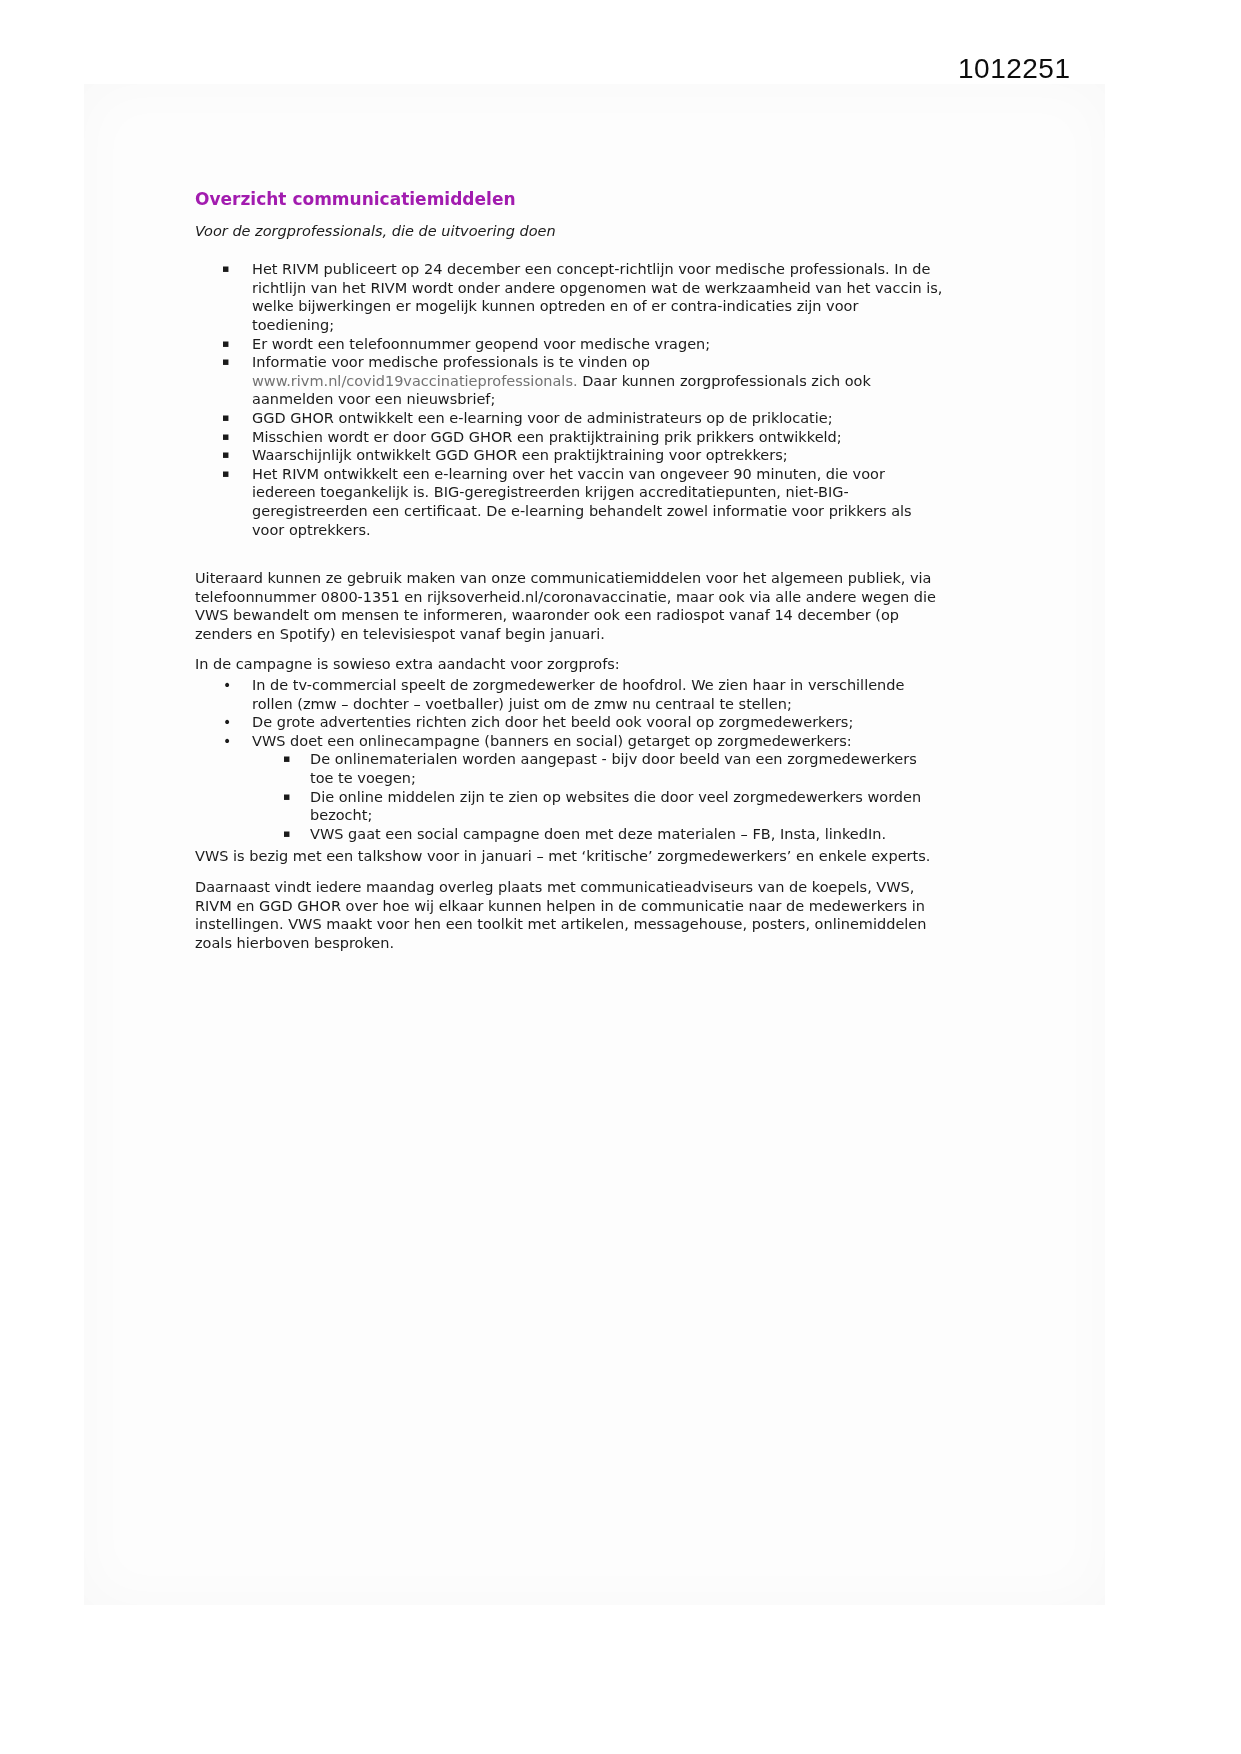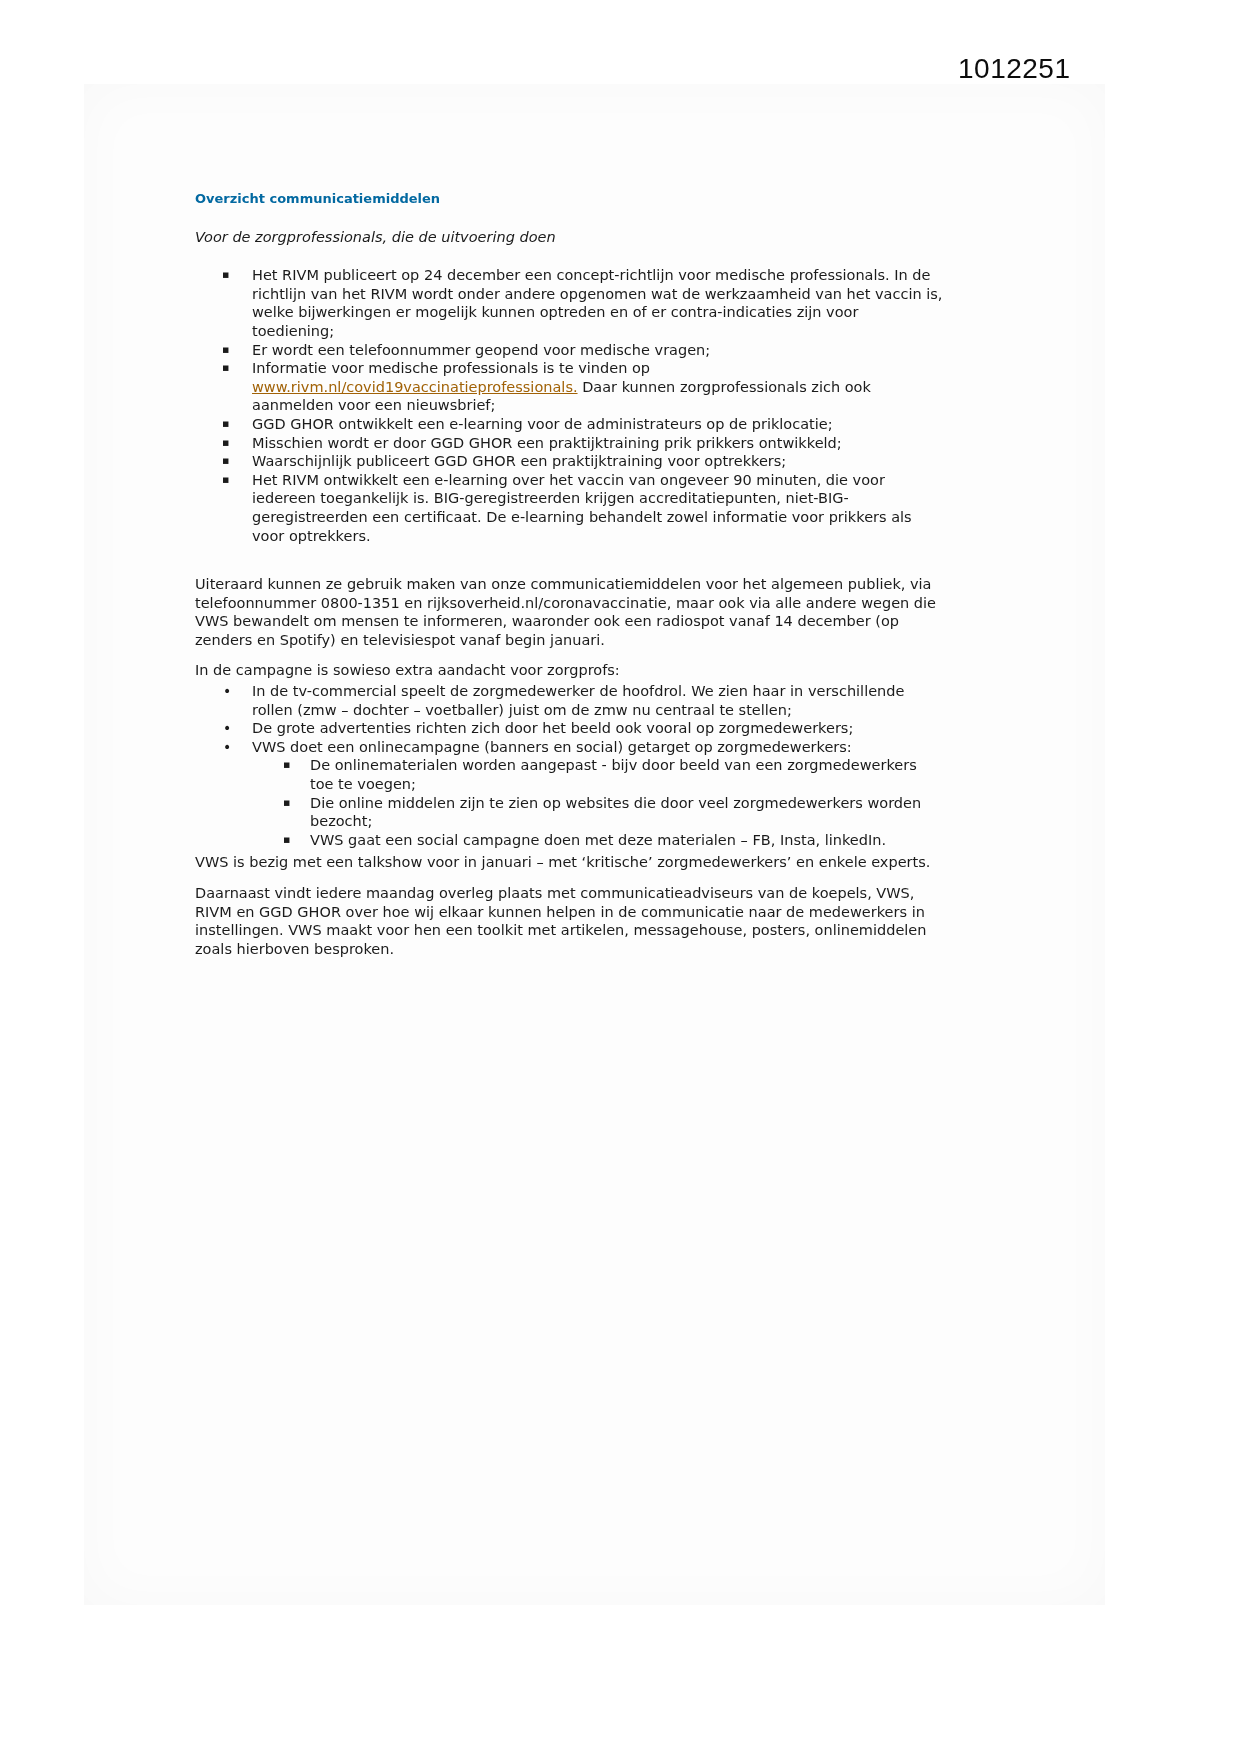--- a/index.html
+++ b/index.html
@@ -27,24 +27,24 @@
     font-family: "Liberation Sans", sans-serif;
   }
   .content {
     position: absolute;
     left: 195px; top: 190px;
     width: 748px;
     font-size: 14.5px;
     line-height: 18.6px;
   }
   .doc-title {
-    font-size: 13px;
+    font-size: 17px;
     font-weight: bold;
-    margin-bottom: 19px;
-    color: #0369a1;
+    margin-bottom: 13px;
+    color: #a21caf;
   }
   .section-heading {
     font-style: italic;
     margin-bottom: 20px;
   }
   ul.blist { list-style: none; }
   ul.blist > li { position: relative; padding-left: 57px; }
   .marker {
     position: absolute;
     left: 27px; top: 0;
@@ -55,22 +55,21 @@
   }
   ul.round > li > .marker { font-size: 14px; left: 28px; }
   ul.sublist { list-style: none; }
   ul.sublist > li { position: relative; padding-left: 115px; }
   ul.sublist > li > .marker { left: 88px; }
   .gap-after-list { margin-bottom: 30px; }
   .section2-heading { margin-bottom: 17px; }
   .para { margin-bottom: 12px; }
   .para-tight { margin-bottom: 2px; }
   a.doc-link {
-    color: #a16207;
-    text-decoration: underline;
+    color: #737373;
     cursor: pointer;
   }
 </style>
 </head>
 <body>
 
 <div class="scan-area"></div>
 
 <div class="doc-number">1012251</div>
 
@@ -96,21 +95,21 @@
     <li>
       <span class="marker">▪</span>
       <span>GGD GHOR ontwikkelt een e-learning voor de administrateurs op de priklocatie;</span>
     </li>
     <li>
       <span class="marker">▪</span>
       <span>Misschien wordt er door GGD GHOR een praktijktraining prik prikkers ontwikkeld;</span>
     </li>
     <li>
       <span class="marker">▪</span>
-      <span>Waarschijnlijk publiceert GGD GHOR een praktijktraining voor optrekkers;</span>
+      <span>Waarschijnlijk ontwikkelt GGD GHOR een praktijktraining voor optrekkers;</span>
     </li>
     <li>
       <span class="marker">▪</span>
       <span>Het RIVM ontwikkelt een e-learning over het vaccin van ongeveer 90 minuten, die voor iedereen toegankelijk is. BIG-geregistreerden krijgen accreditatiepunten, niet-BIG-geregistreerden een certificaat. De e-learning behandelt zowel informatie voor prikkers als voor optrekkers.</span>
     </li>
   </ul>
 
 
   <p class="para">Uiteraard kunnen ze gebruik maken van onze communicatiemiddelen voor het algemeen publiek, via telefoonnummer 0800-1351 en rijksoverheid.nl/coronavaccinatie, maar ook via alle andere wegen die VWS bewandelt om mensen te informeren, waaronder ook een radiospot vanaf 14 december (op zenders en Spotify) en televisiespot vanaf begin januari.</p>
 

